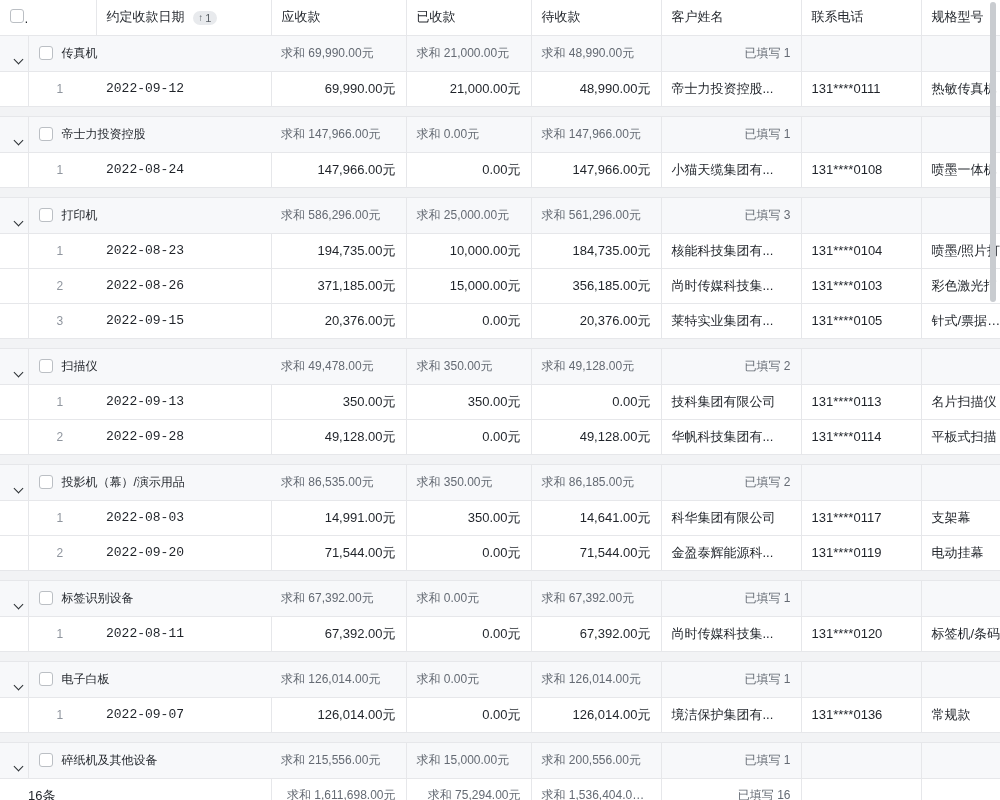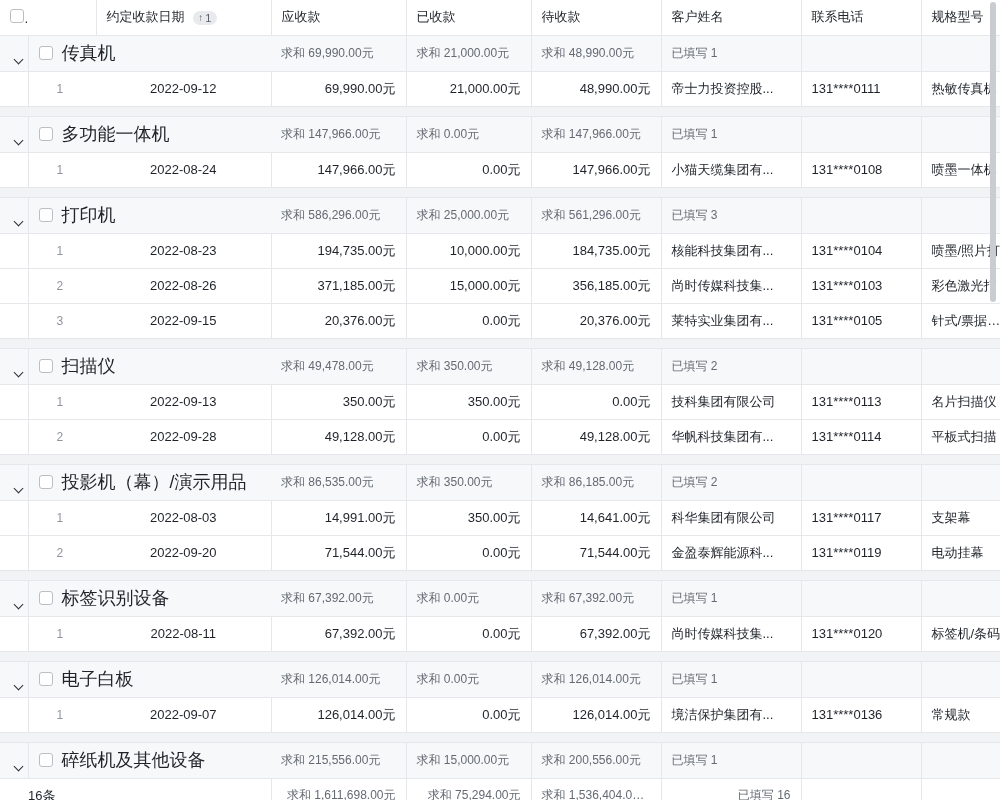--- a/index.html
+++ b/index.html
@@ -79,26 +79,26 @@
   td.cell-check { text-align: center; padding: 0; border-right: none; }
 
   
   tr.group td {
     background: #f7f8fa;
     color: #646a73;
     font-size: 12px;
   }
   tr.group td.group-label {
     color: #1f2329;
-    font-size: 18px;
+    font-size: 12px;
     font-weight: 400;
     border-right: none;
   }
   tr.group td.num { text-align: left; }
-  tr.group td.filled { }
+  tr.group td.filled { text-align: right; }
 
   .grouphead {
     display: flex;
     align-items: center;
     gap: 9px;
     height: 35px;
   }
   .caret {
     width: 12px; height: 12px;
     position: relative;
@@ -118,21 +118,21 @@
 
   
   tr.data td.cell-idx {
     color: #8f959e;
     font-size: 12px;
     text-align: left;
     padding-left: 28px;
     border-right: none;
   }
   td.num { text-align: right; }
-  td.cell-date { text-align: center; }
+  td.cell-date { text-align: left; font-family: Liberation Mono, monospace; }
 
   
   tr.spacer td {
     height: 10px;
     background: #f2f3f5;
     border-right: none;
     border-bottom: 1px solid #e6e7ea;
     padding: 0;
   }
 
@@ -235,21 +235,21 @@
           <td>热敏传真机</td>
         </tr>
         <tr class="spacer">
           <td colspan="9"></td>
         </tr>
         <tr class="group">
           <td class="cell-check"><span class="caret"></span></td>
           <td class="group-label" colspan="2">
             <div class="grouphead">
               <span class="checkbox"></span>
-              <span>多功能一体机</span>
+              <span>帝士力投资控股</span>
             </div>
           </td>
           <td class="num gsum">求和 147,966.00元</td>
           <td class="num gsum">求和 0.00元</td>
           <td class="num gsum">求和 147,966.00元</td>
           <td class="filled">已填写 1</td>
           <td></td>
           <td></td>
         </tr>
         <tr class="data">

